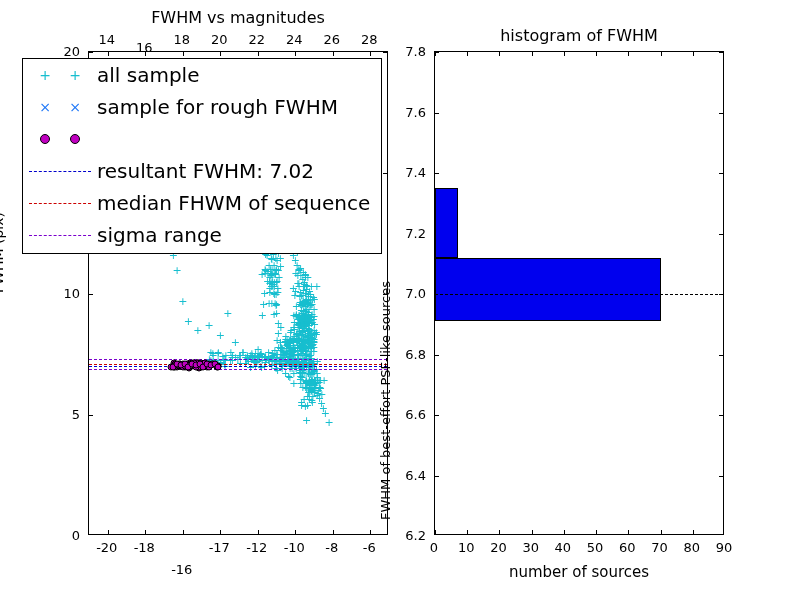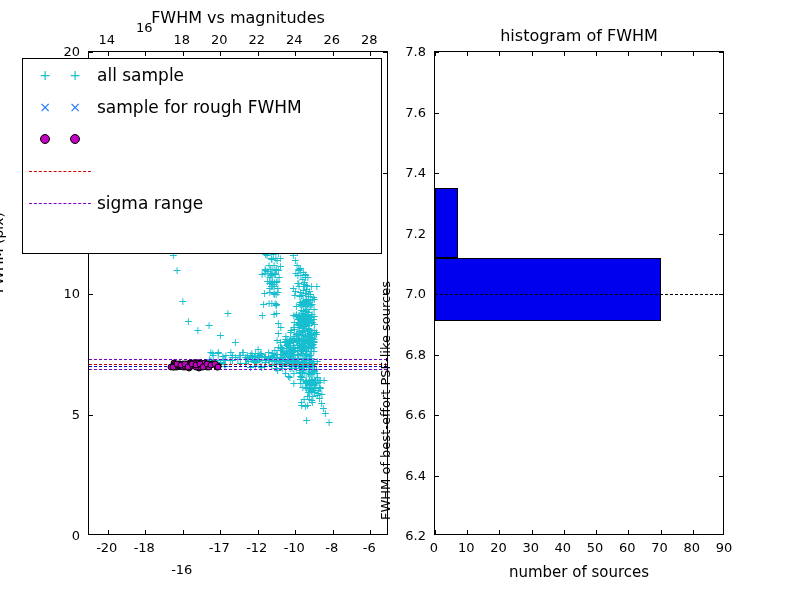--- a/index.html
+++ b/index.html
@@ -24,21 +24,21 @@
 
   .hline{position:absolute;height:0;border-top-width:1.5px;}
   .hline.blue{border-top:1.5px dashed #0000cc;}
   .hline.red{border-top:1.5px dashed #cc0000;}
   .hline.sig{border-top:1.5px dashed #7a00cc;}
 
   
   #legend{position:absolute;left:22px;top:58px;width:360px;height:196px;background:#fff;border:1px solid #000;box-sizing:border-box;z-index:20;}
   .leg-row{position:relative;height:32px;display:flex;align-items:center;}
   .leg-sym{width:74px;text-align:center;font-size:13px;color:#000;position:relative;height:100%;}
-  .leg-txt{font-size:17px;color:#000;white-space:nowrap;}
+  .leg-txt{font-size:20px;color:#000;white-space:nowrap;}
   .leg-sym .s{position:absolute;top:50%;transform:translate(-50%,-50%);}
   .leg-sym .s1{left:22px;}
   .leg-sym .s2{left:52px;}
   .leg-line{position:absolute;left:6px;right:6px;top:50%;}
 
   
   #right-plot{left:434px;top:51px;width:290px;height:484px;}
   #right-title{left:434px;top:26px;width:290px;font-size:16px;text-align:center;}
   #right-xlabel{left:434px;top:563px;width:290px;}
   #right-ylabel{left:378px;top:520px;transform:rotate(-90deg);transform-origin:left top;font-size:13px;}
@@ -906,22 +906,29 @@
         <div class="leg-txt">sample for rough FWHM</div>
       </div>
       <div class="leg-row">
         <div class="leg-sym">
           <span class="s s1" style="width:8px;height:8px;border-radius:50%;background:#c000c0;border:1px solid #000;"></span>
           <span class="s s2" style="width:8px;height:8px;border-radius:50%;background:#c000c0;border:1px solid #000;"></span>
         </div>
       </div>
       <div class="leg-row">
         <div class="leg-sym">
+          <div class="leg-line" style="border-top:1.6px dashed #0000cc;"></div>
+        </div>
+        <div class="leg-txt">resultant FWHM: 7.02</div>
+      </div>
+      <div class="leg-row">
+        <div class="leg-sym">
           <div class="leg-line" style="border-top:1.6px dashed #cc0000;"></div>
         </div>
+        <div class="leg-txt">median FHWM of sequence</div>
       </div>
       <div class="leg-row">
         <div class="leg-sym">
           <div class="leg-line" style="border-top:1.6px dashed #7a00cc;"></div>
         </div>
         <div class="leg-txt">sigma range</div>
       </div>
     </div>
 
   <div class="axtitle" id="right-title">histogram of FWHM</div>
@@ -973,21 +980,21 @@
 
 <div class="ticklabel" style="left:106.75px;top:540px;transform:translateX(-50%);">-20</div>
     <div class="ticklabel" style="left:144.25px;top:540px;transform:translateX(-50%);">-18</div>
     <div class="ticklabel" style="left:181.75px;top:540px;transform:translateX(-50%);margin-top:22px;">-16</div>
     <div class="ticklabel" style="left:219.25px;top:540px;transform:translateX(-50%);">-17</div>
     <div class="ticklabel" style="left:256.75px;top:540px;transform:translateX(-50%);">-12</div>
     <div class="ticklabel" style="left:294.25px;top:540px;transform:translateX(-50%);">-10</div>
     <div class="ticklabel" style="left:331.75px;top:540px;transform:translateX(-50%);">-8</div>
     <div class="ticklabel" style="left:369.25px;top:540px;transform:translateX(-50%);">-6</div>
     <div class="ticklabel" style="left:106.75px;top:32px;transform:translateX(-50%);">14</div>
-    <div class="ticklabel" style="left:144.25px;top:20px;transform:translateX(-50%);">16</div>
+    <div class="ticklabel" style="left:144.25px;top:40px;transform:translateX(-50%);">16</div>
     <div class="ticklabel" style="left:181.75px;top:32px;transform:translateX(-50%);">18</div>
     <div class="ticklabel" style="left:219.25px;top:32px;transform:translateX(-50%);">20</div>
     <div class="ticklabel" style="left:256.75px;top:32px;transform:translateX(-50%);">22</div>
     <div class="ticklabel" style="left:294.25px;top:32px;transform:translateX(-50%);">24</div>
     <div class="ticklabel" style="left:331.75px;top:32px;transform:translateX(-50%);">26</div>
     <div class="ticklabel" style="left:369.25px;top:32px;transform:translateX(-50%);">28</div>
     <div class="ticklabel" style="left:80px;top:535px;transform:translate(-100%,-50%);">0</div>
     <div class="ticklabel" style="left:80px;top:414px;transform:translate(-100%,-50%);">5</div>
     <div class="ticklabel" style="left:80px;top:293px;transform:translate(-100%,-50%);">10</div>
     <div class="ticklabel" style="left:80px;top:172px;transform:translate(-100%,-50%);">15</div>

